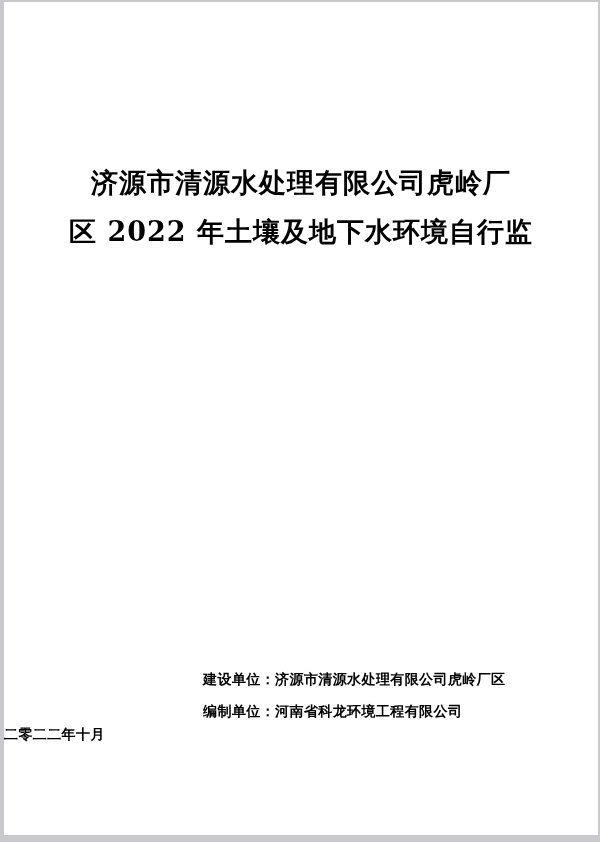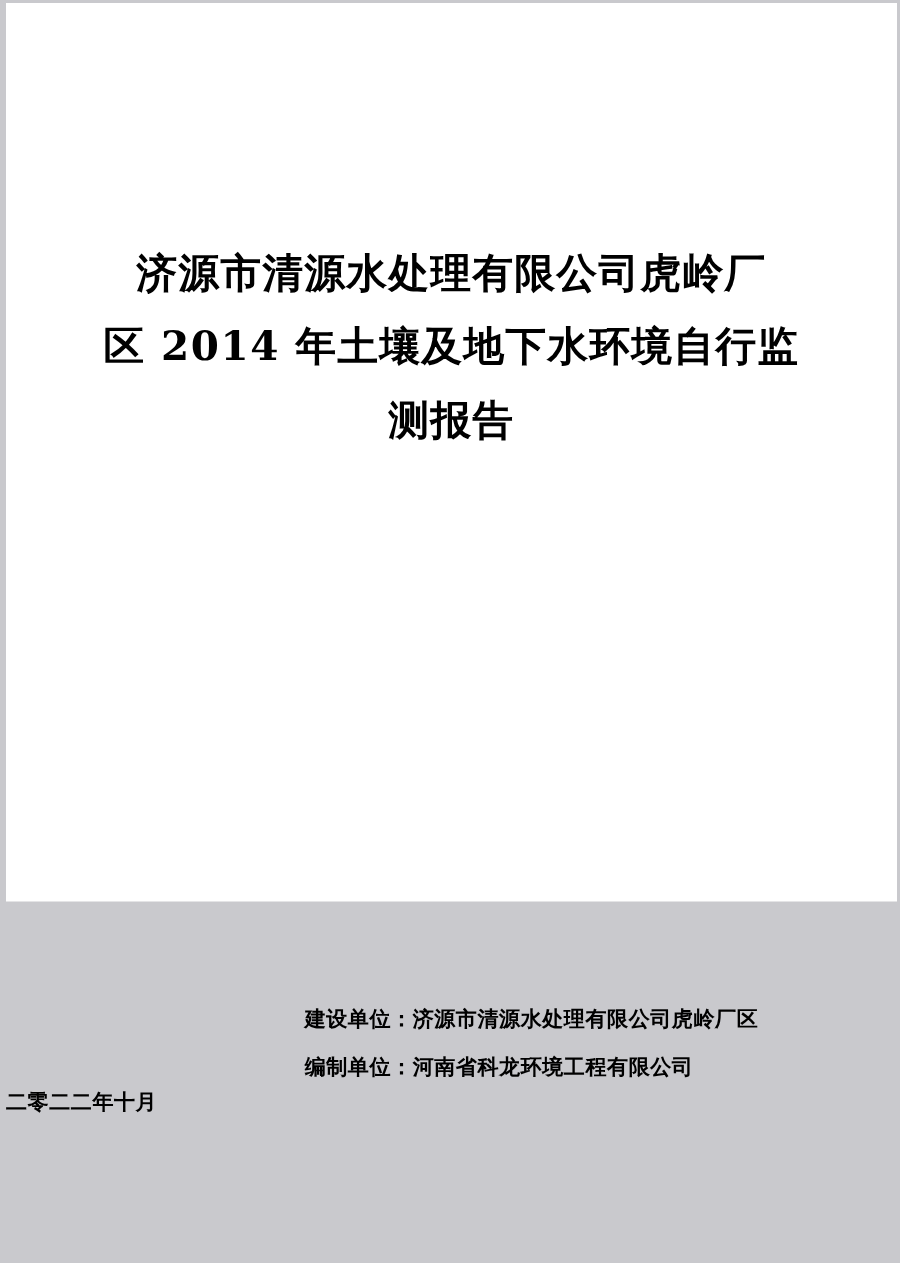--- a/index.html
+++ b/index.html
@@ -12,21 +12,21 @@
     background: #c9c9cd;
     position: relative;
     overflow: hidden;
     font-family: "Liberation Sans", sans-serif;
   }
   .page {
     position: absolute;
     left: 4px;
     top: 2px;
     width: 594px;
-    height: 599px;
+    height: 833px;
     background: #ffffff;
   }
   .title-block {
     position: absolute;
     top: 156px;
     left: 0;
     width: 100%;
     text-align: center;
     font-family: "DejaVu Serif", "Liberation Serif", serif;
     font-weight: bold;
@@ -62,22 +62,21 @@
     color: #000000;
   }
 </style>
 </head>
 <body>
 
 <div class="page">
 
   <div class="title-block">
     <div class="title-line">济源市清源水处理有限公司虎岭厂</div>
-    <div class="title-line">区 2014 年土壤及地下水环境自行监</div>
-    <div class="title-line">测报告</div>
+    <div class="title-line">区 2022 年土壤及地下水环境自行监</div>
   </div>
 
   <div class="footer-entry footer-entry-2">
     <span>编制单位：</span><span>河南省科龙环境工程有限公司</span>
   </div>
 
   <div class="footer-entry footer-entry-1">
     <span>建设单位：</span><span>济源市清源水处理有限公司虎岭厂区</span>
   </div>
 

